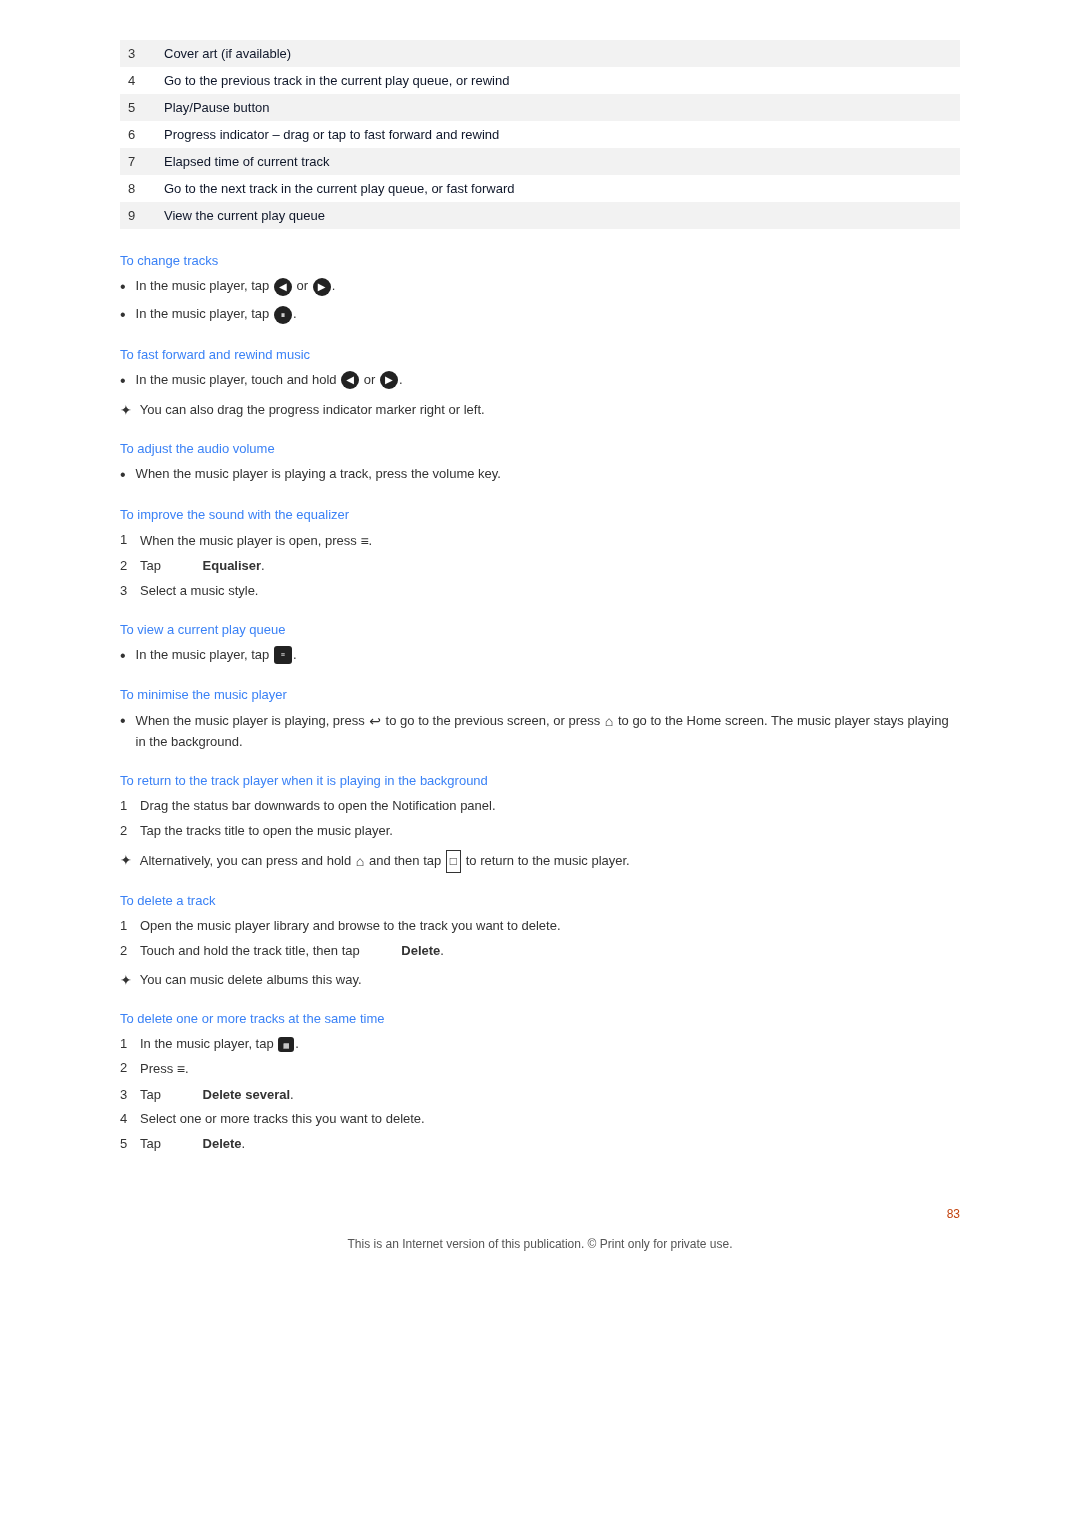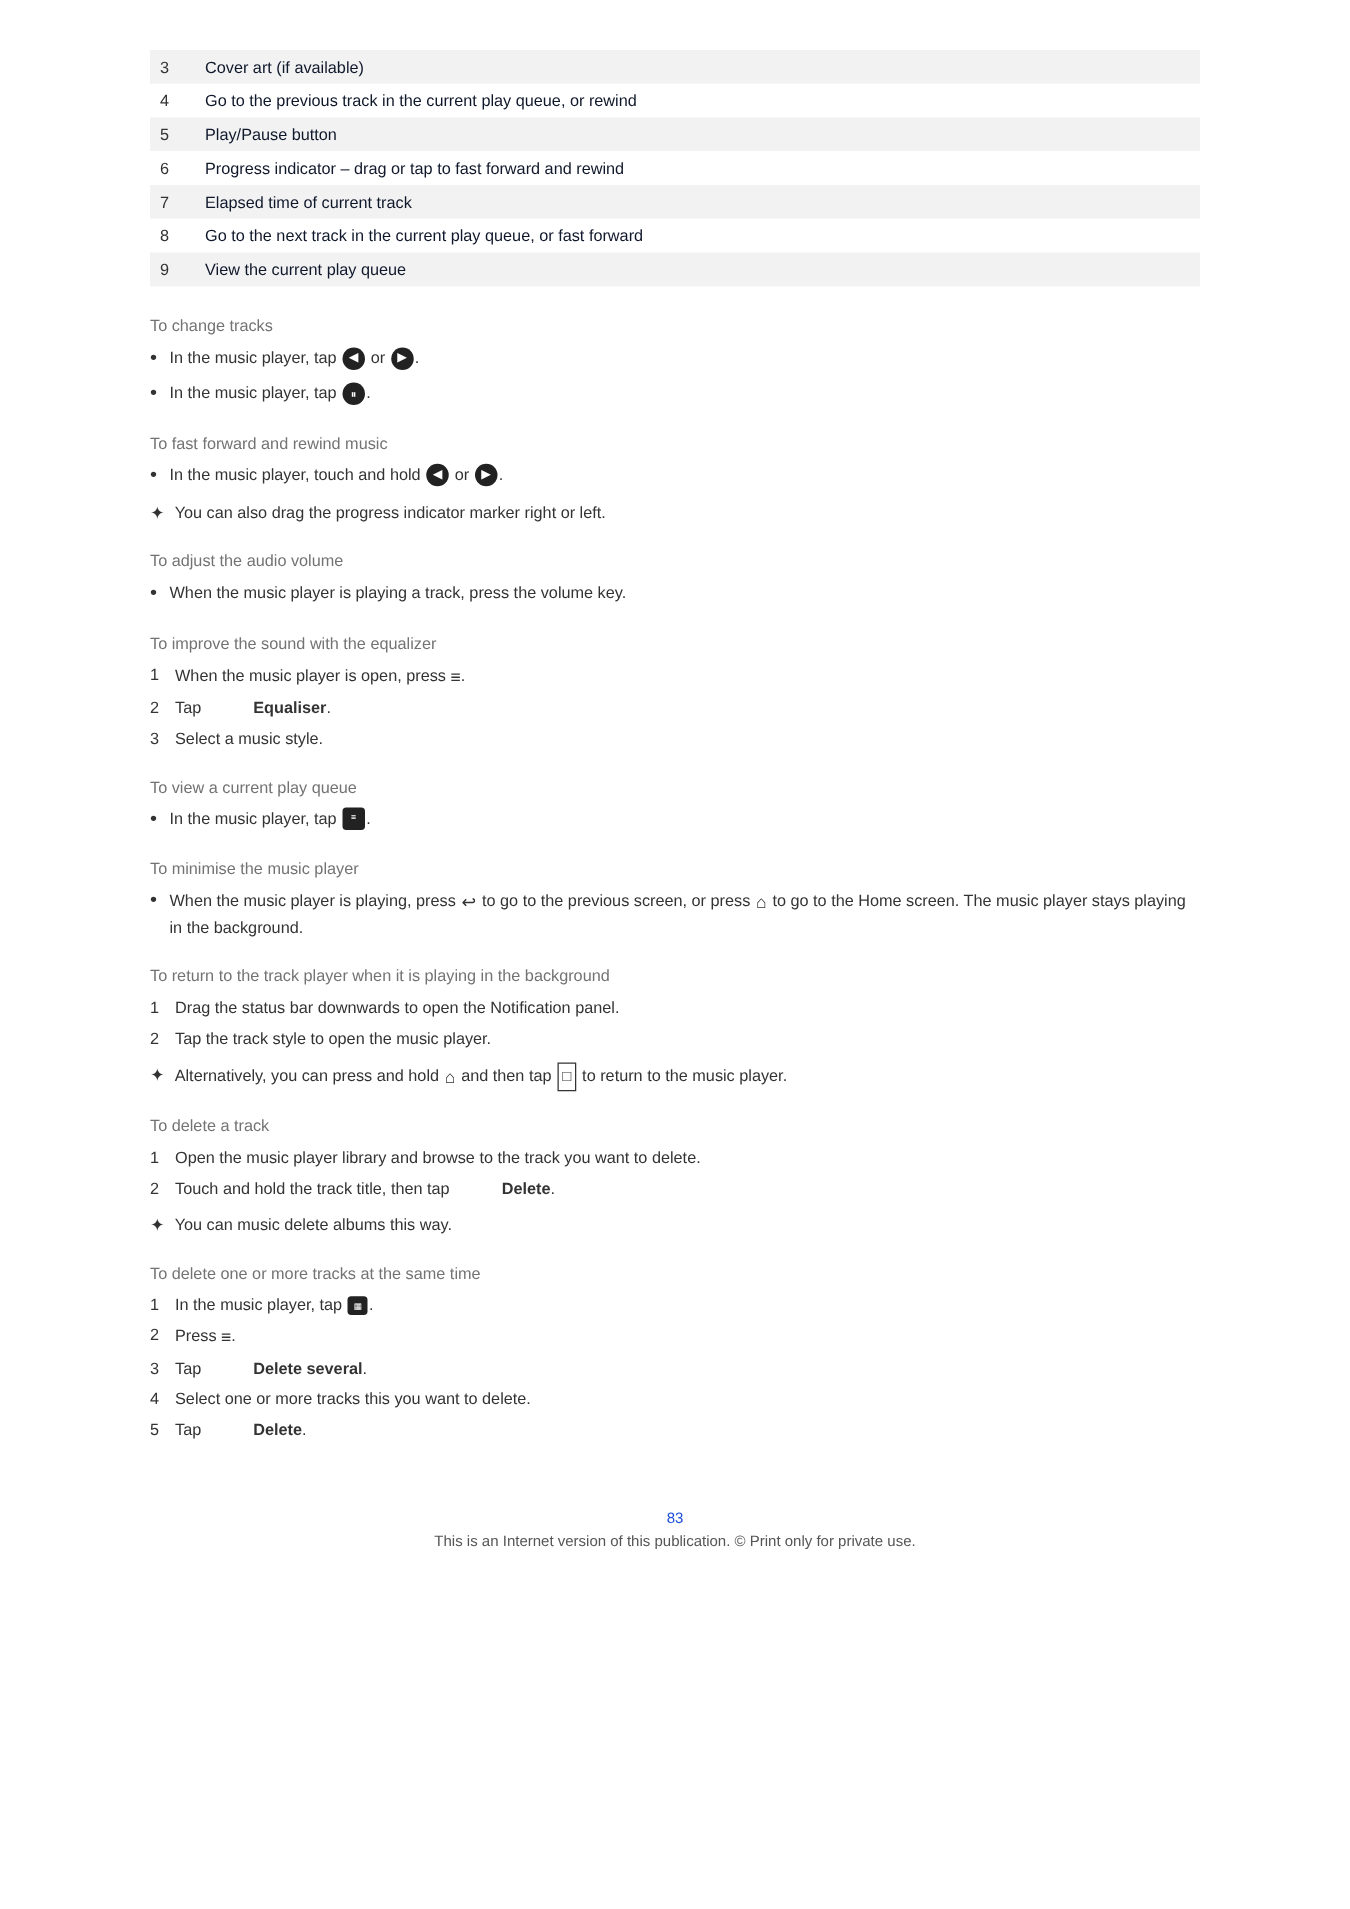--- a/index.html
+++ b/index.html
@@ -32,21 +32,21 @@
       color: #333;
     }
     .table-cell-text {
       padding: 6px 8px;
       vertical-align: top;
       font-size: 13px;
       color: #0f172a;
     }
 
     .section-heading {
-      color: #737373;
+      color: #3b82f6;
       font-size: 13px;
       font-weight: normal;
       margin-top: 20px;
       margin-bottom: 8px;
     }
 
     .bullet-item {
       display: flex;
       align-items: flex-start;
       margin-bottom: 6px;
@@ -150,24 +150,24 @@
     }
 
     .page-footer {
       text-align: center;
       margin-top: 40px;
       padding-top: 12px;
       font-size: 12px;
       color: #555;
     }
     .page-number {
-      text-align: center;
+      text-align: right;
       font-size: 12px;
-      color: #1d4ed8;
-      margin-bottom: 5px;
+      color: #c2410c;
+      margin-bottom: 16px;
     }
   </style>
 </head>
 <body>
 
 <table class="table-section">
   <tbody id="table-body">
       <tr class="table-row-odd">
         <td class="table-cell-num">3</td>
         <td class="table-cell-text">Cover art (if available)</td>
@@ -291,21 +291,21 @@
 </div>
 
 <div>
   <div class="section-heading">To return to the track player when it is playing in the background</div>
   <div class="numbered-item">
     <span class="numbered-num">1</span>
     <span class="numbered-text">Drag the status bar downwards to open the Notification panel.</span>
   </div>
   <div class="numbered-item">
     <span class="numbered-num">2</span>
-    <span class="numbered-text">Tap the track style to open the music player.</span>
+    <span class="numbered-text">Tap the tracks title to open the music player.</span>
   </div>
   <div class="tip-row">
     <span class="tip-icon">✦</span>
     <span class="tip-text">
       Alternatively, you can press and hold
       <span class="icon-home">⌂</span>
       and then tap
       <span class="icon-phone">□</span>
       to return to the music player.
     </span>

